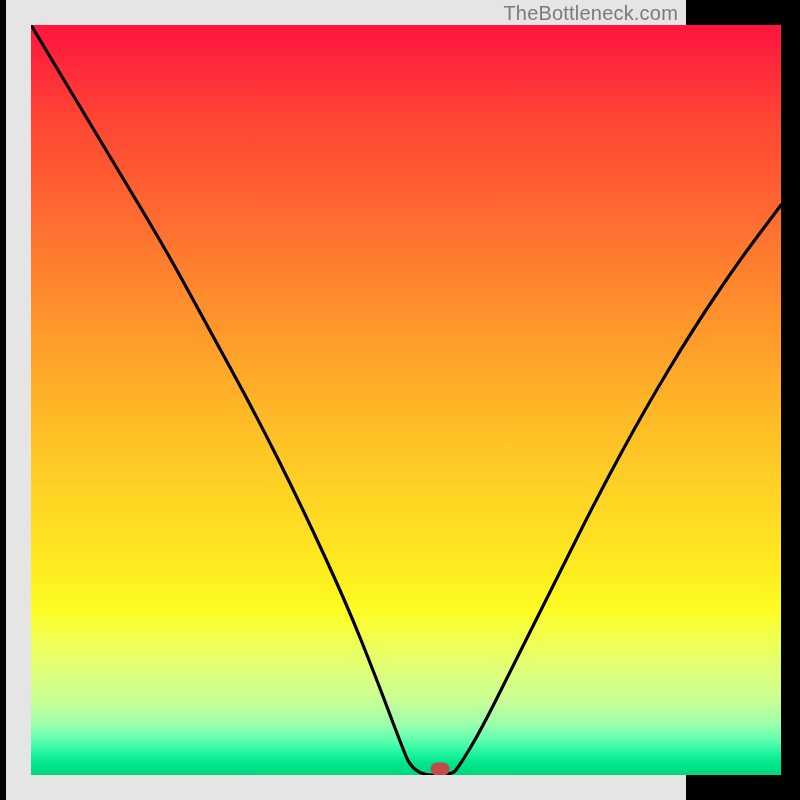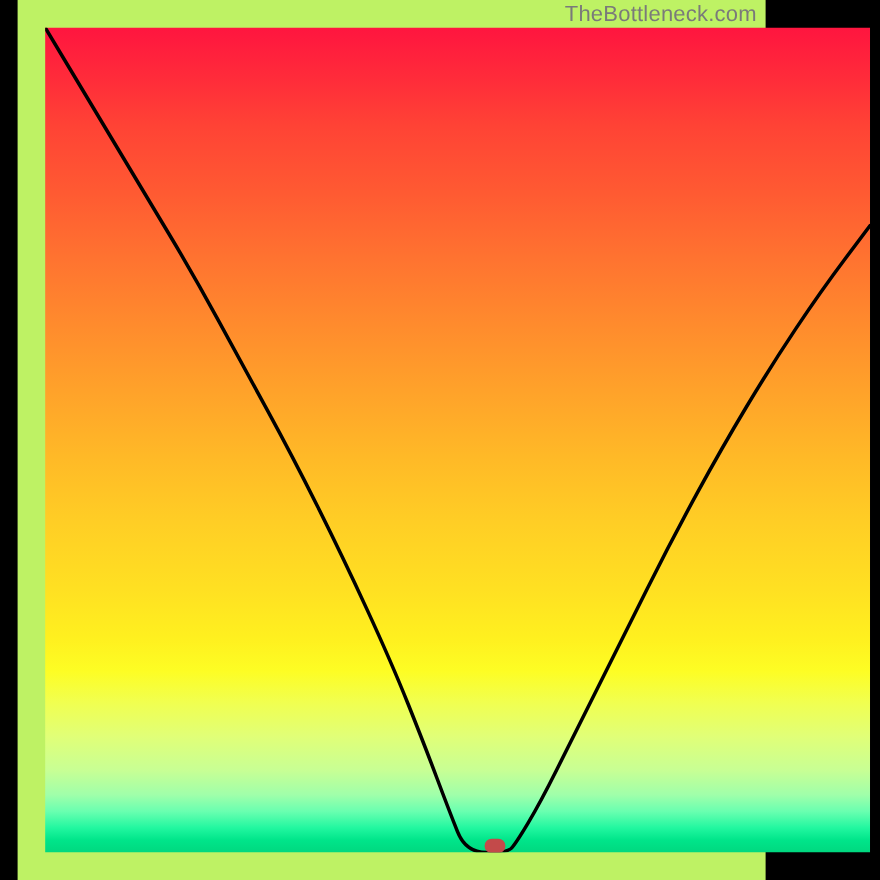--- a/index.html
+++ b/index.html
@@ -6,25 +6,25 @@
     margin: 0;
     padding: 0;
     width: 800px;
     height: 800px;
     background: #000;
     overflow: hidden;
     font-family: Arial, Helvetica, sans-serif;
   }
   .frame {
     position: absolute;
-    left: 16px;
+    left: 6px;
     top: 0;
     width: 680px;
     height: 800px;
-    background: #bef264;
+    background: #e5e5e5;
   }
   .watermark {
     position: absolute;
     top: 2px;
     right: 8px;
     color: #7a7a7a;
     font-size: 20px;
     font-weight: 500;
     letter-spacing: 0.2px;
     z-index: 10;

